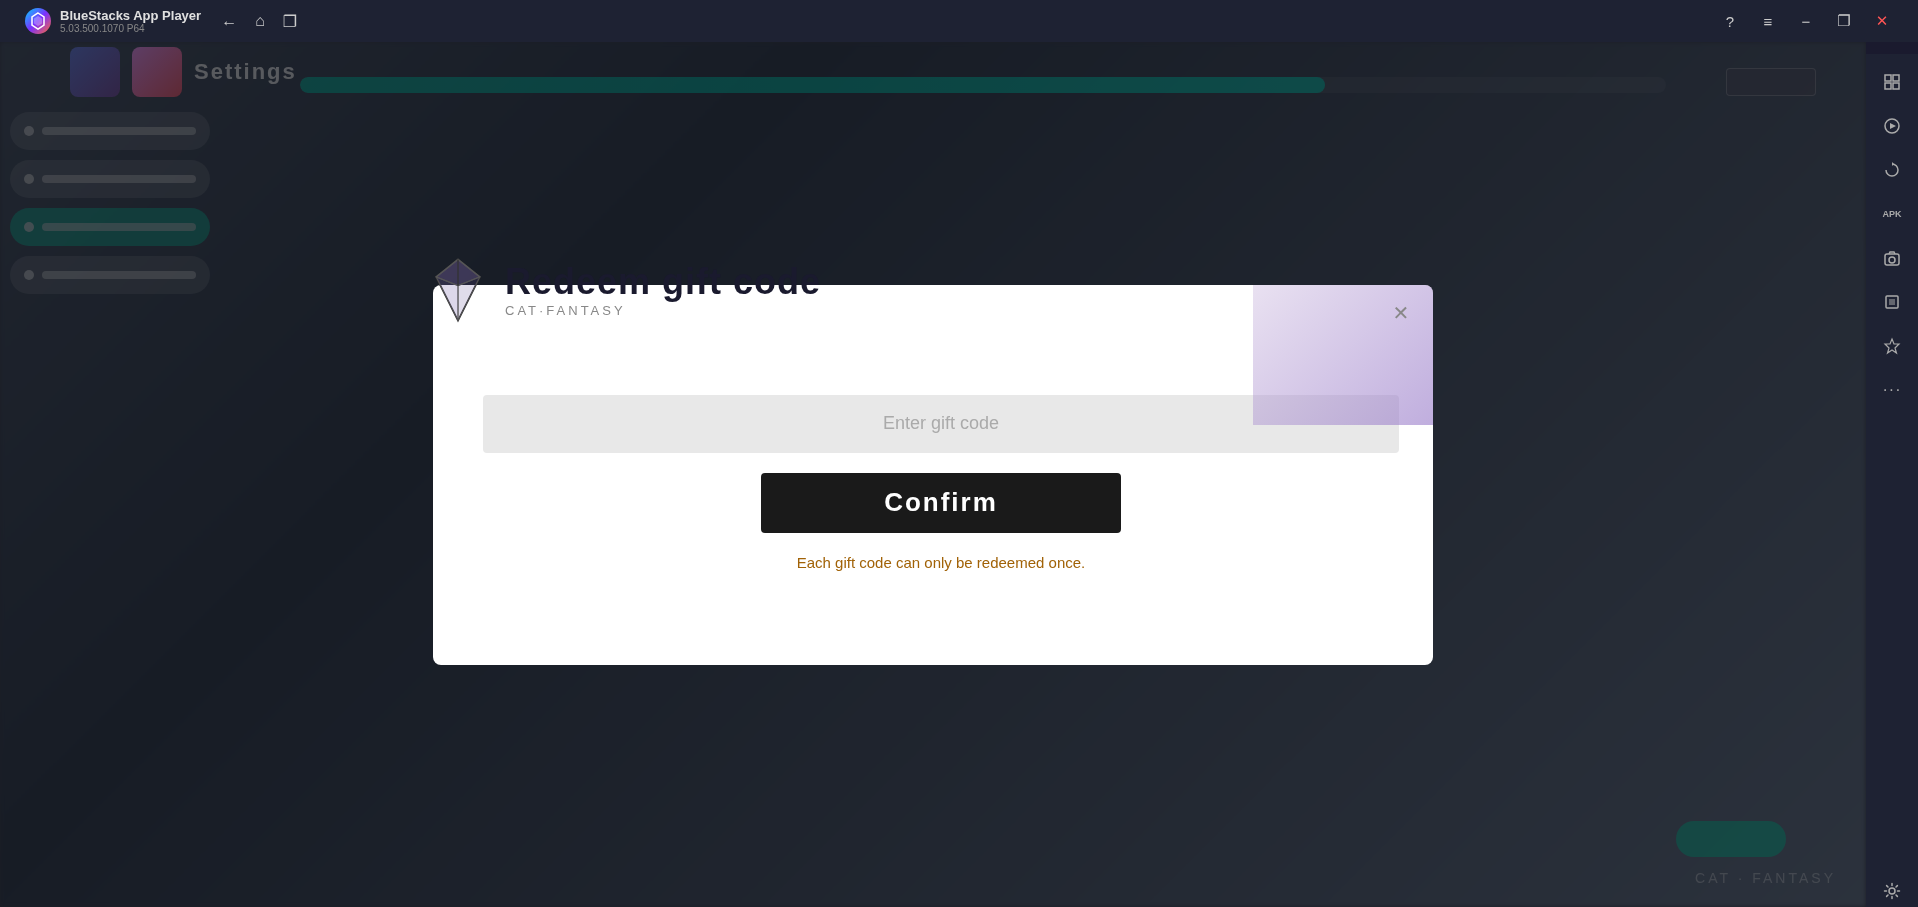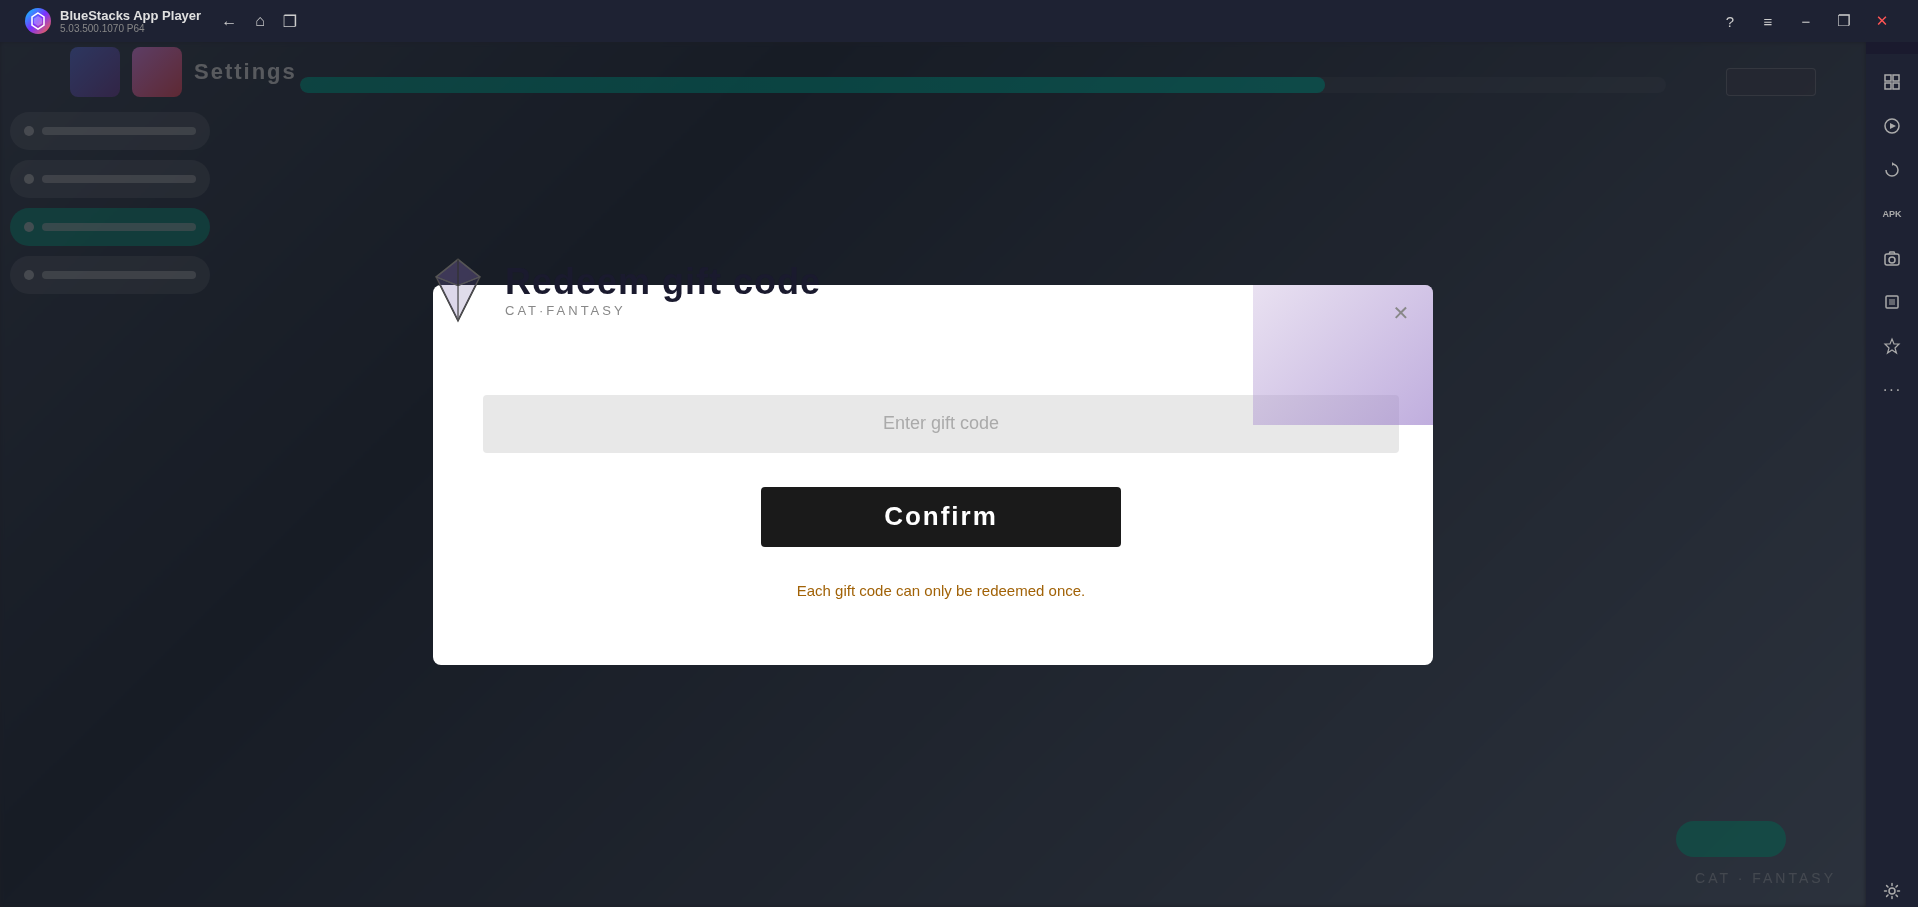--- a/index.html
+++ b/index.html
@@ -186,21 +186,20 @@
       width: 1000px;
       min-height: 380px;
       background: #fff;
       border-radius: 8px;
       position: relative;
       overflow: visible;
       padding: 40px 34px 40px 50px;
       display: flex;
       flex-direction: column;
       align-items: center;
-      gap: 14px;
     }
 
     
     .dialog-header {
       position: absolute;
       top: -30px;
       left: -10px;
       display: flex;
       align-items: center;
       gap: 12px;

